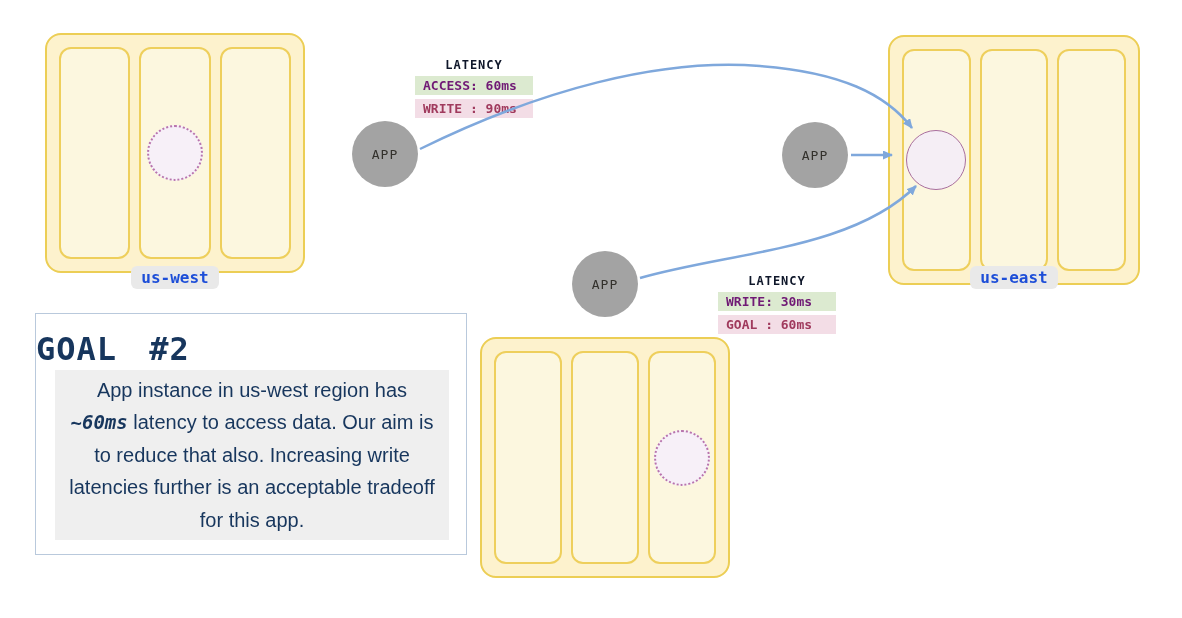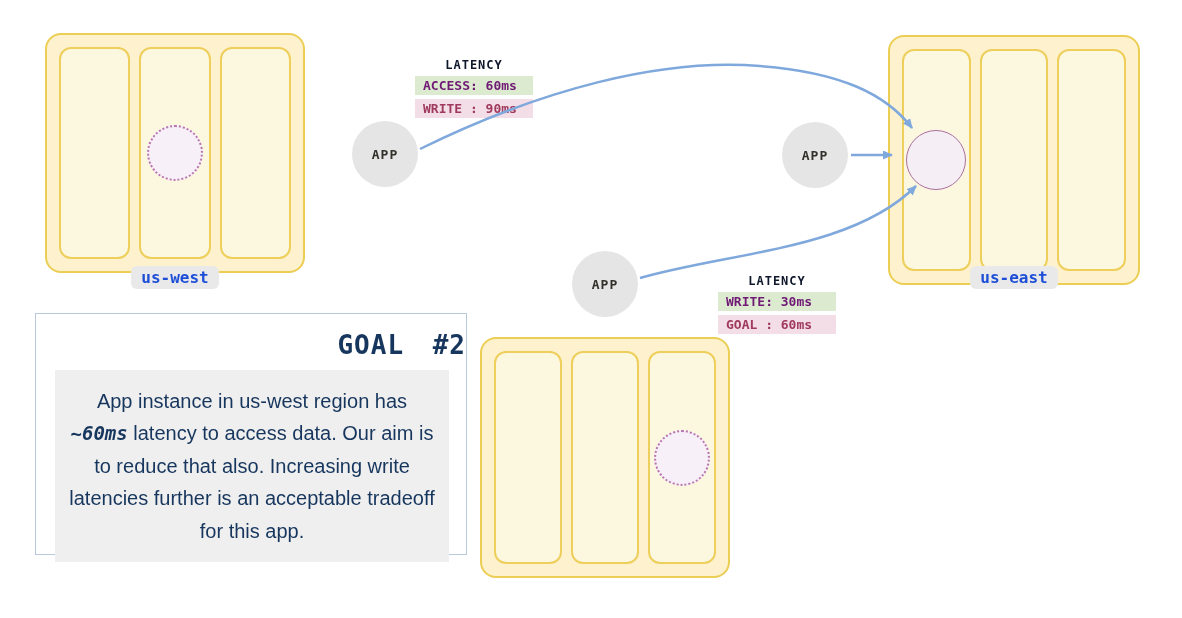--- a/index.html
+++ b/index.html
@@ -69,26 +69,26 @@
     font-weight: bold;
     font-size: 16px;
     color: #1d4ed8;
   }
 
   
   .app-node {
     position: absolute;
     width: 66px; height: 66px;
     border-radius: 50%;
-    background: #e5e5e5;
+    background: #a3a3a3;
     display: flex;
     align-items: center;
     justify-content: center;
     font-family: "DejaVu Sans Mono", monospace;
-    font-weight: bold;
+    font-weight: normal;
     font-size: 13px;
     letter-spacing: 1px;
     color: #33312c;
   }
   .app-west    { left: 352px; top: 121px; }
   .app-east    { left: 782px; top: 122px; }
   .app-central { left: 572px; top: 251px; }
 
   
   .latency-panel {
@@ -129,32 +129,32 @@
   
   .goal-panel {
     position: absolute;
     left: 35px; top: 313px;
     width: 432px; height: 242px;
     background: #ffffff;
     border: 1.5px solid #b9c9dc;
   }
   .goal-title {
     margin-top: 16px;
-    text-align: right;
-    font-family: "DejaVu Sans Mono", monospace;
-    font-weight: bold;
-    font-size: 26px;
+    text-align: left;
+    font-family: "DejaVu Sans Mono", monospace;
+    font-weight: bold;
+    font-size: 32px;
     letter-spacing: 1px;
     word-spacing: 12px;
     color: #17365d;
   }
   .goal-body {
     position: absolute;
     left: 19px; top: 56px;
-    width: 394px; height: 192px;
+    width: 394px; height: 170px;
     background: #efefef;
     display: flex;
     align-items: center;
     justify-content: center;
     padding: 8px 14px;
   }
   .goal-body-text {
     font-family: "Liberation Sans", sans-serif;
     font-size: 20px;
     line-height: 1.62;

